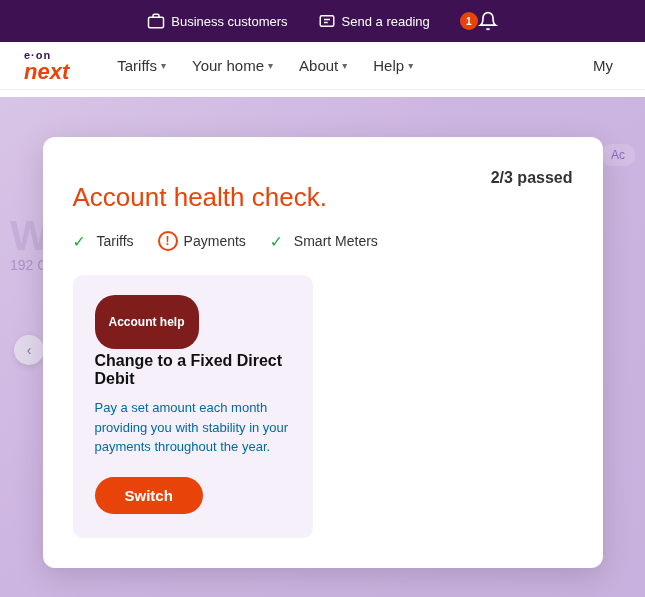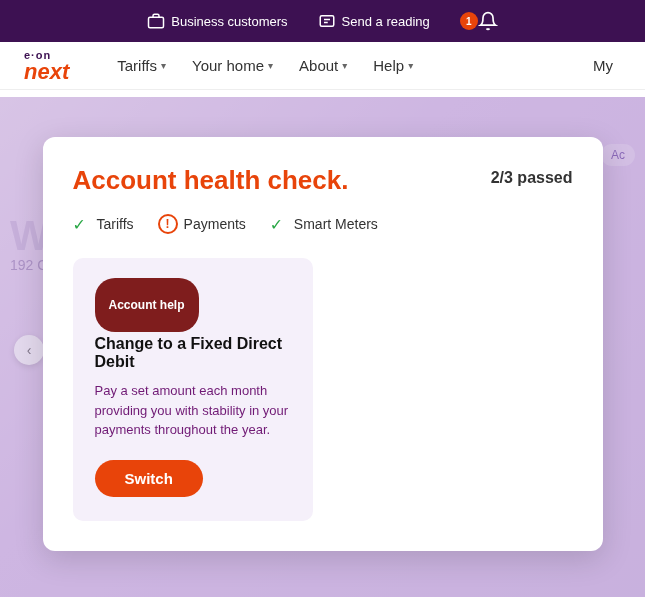--- a/index.html
+++ b/index.html
@@ -214,22 +214,23 @@
     }
 
     .modal-header {
       display: flex;
       justify-content: space-between;
       align-items: flex-start;
       margin-bottom: 18px;
     }
     .modal-title {
       font-size: 26px;
-      font-weight: 700;
+      font-weight: 400;
       color: #e8440a;
+      margin-top: 17px;
     }
     .modal-passed {
       font-size: 16px;
       font-weight: 700;
       color: #333;
       margin-top: 4px;
     }
 
     .health-items {
       display: flex;
@@ -277,21 +278,21 @@
       margin-bottom: 3px;
     }
     .help-title {
       font-size: 16px;
       font-weight: 800;
       color: #111;
       margin-bottom: 10px;
     }
     .help-desc {
       font-size: 13px;
-      color: #701a75;
+      color: #0369a1;
       line-height: 1.5;
       margin-bottom: 20px;
     }
     .switch-btn {
       background: #e8440a;
       color: white;
       border: none;
       border-radius: 25px;
       padding: 10px 30px;
       font-size: 15px;

